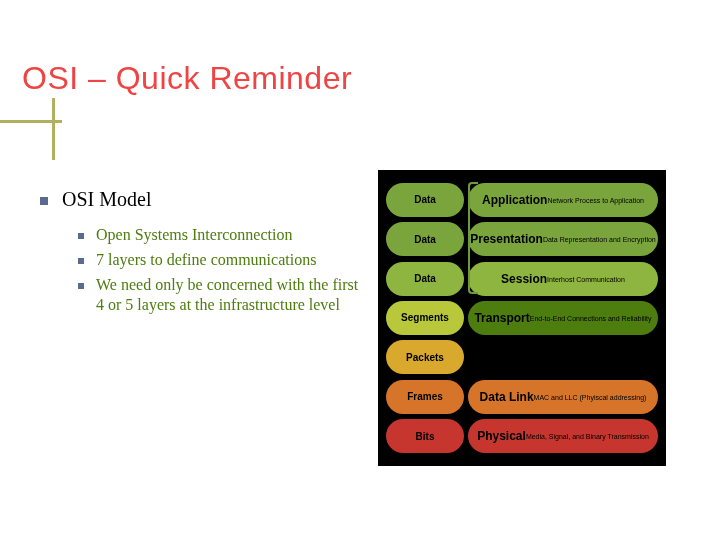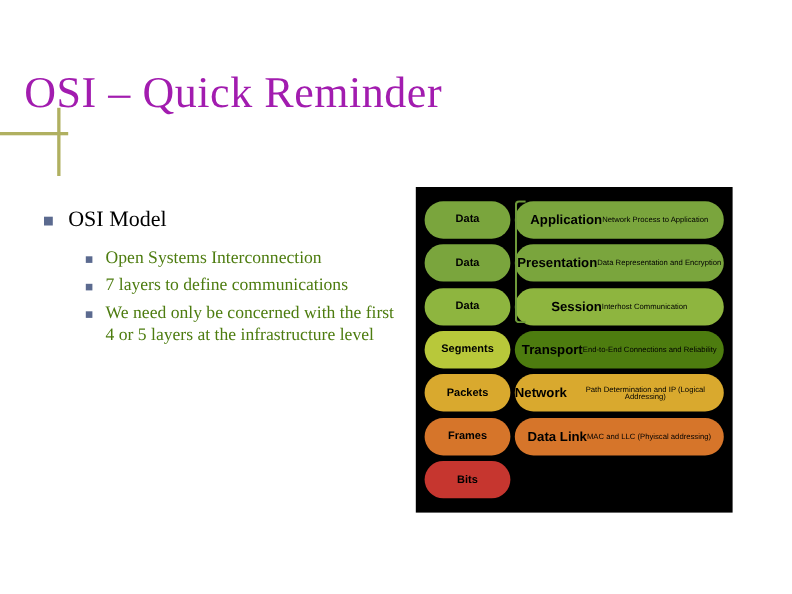--- a/index.html
+++ b/index.html
@@ -26,25 +26,25 @@
   }
   .title-accent-v {
     position: absolute;
     top: 98px;
     left: 52px;
     width: 3px;
     height: 62px;
     background: #b0b060;
   }
   .title {
-    font-size: 40px;
+    font-size: 32px;
     font-weight: normal;
-    color: #a21caf;
+    color: #ef4444;
     letter-spacing: 0.5px;
-    font-family: Liberation Serif, serif;
+    font-family: Liberation Sans, sans-serif;
   }
   .content {
     position: absolute;
     top: 188px;
     left: 40px;
     width: 330px;
   }
   .lvl1 {
     display: flex;
     align-items: flex-start;
@@ -200,28 +200,28 @@
   </div>
   <div class="row">
     <div class="data-pill" style="background:#b8c83a">Segments</div>
     <div class="layer-pill" style="background:#4d7c0f">
       <div class="layer-name">Transport</div>
       <div class="layer-sub">End-to-End Connections and Reliability</div>
     </div>
   </div>
   <div class="row">
     <div class="data-pill" style="background:#d9a92e">Packets</div>
-    <div class="layer-pill" style="background:#d9a92e">
-      <div class="layer-name">Network</div>
-      <div class="layer-sub">Path Determination and IP (Logical Addressing)</div>
-    </div>
   </div>
   <div class="row">
     <div class="data-pill" style="background:#d6752a">Frames</div>
     <div class="layer-pill" style="background:#d6752a">
       <div class="layer-name">Data Link</div>
       <div class="layer-sub">MAC and LLC (Phyiscal addressing)</div>
     </div>
   </div>
   <div class="row">
     <div class="data-pill" style="background:#c6362f">Bits</div>
+    <div class="layer-pill" style="background:#c6362f">
+      <div class="layer-name">Physical</div>
+      <div class="layer-sub">Media, Signal, and Binary Transmission</div>
+    </div>
   </div>
 </div>
 
 </body></html>

